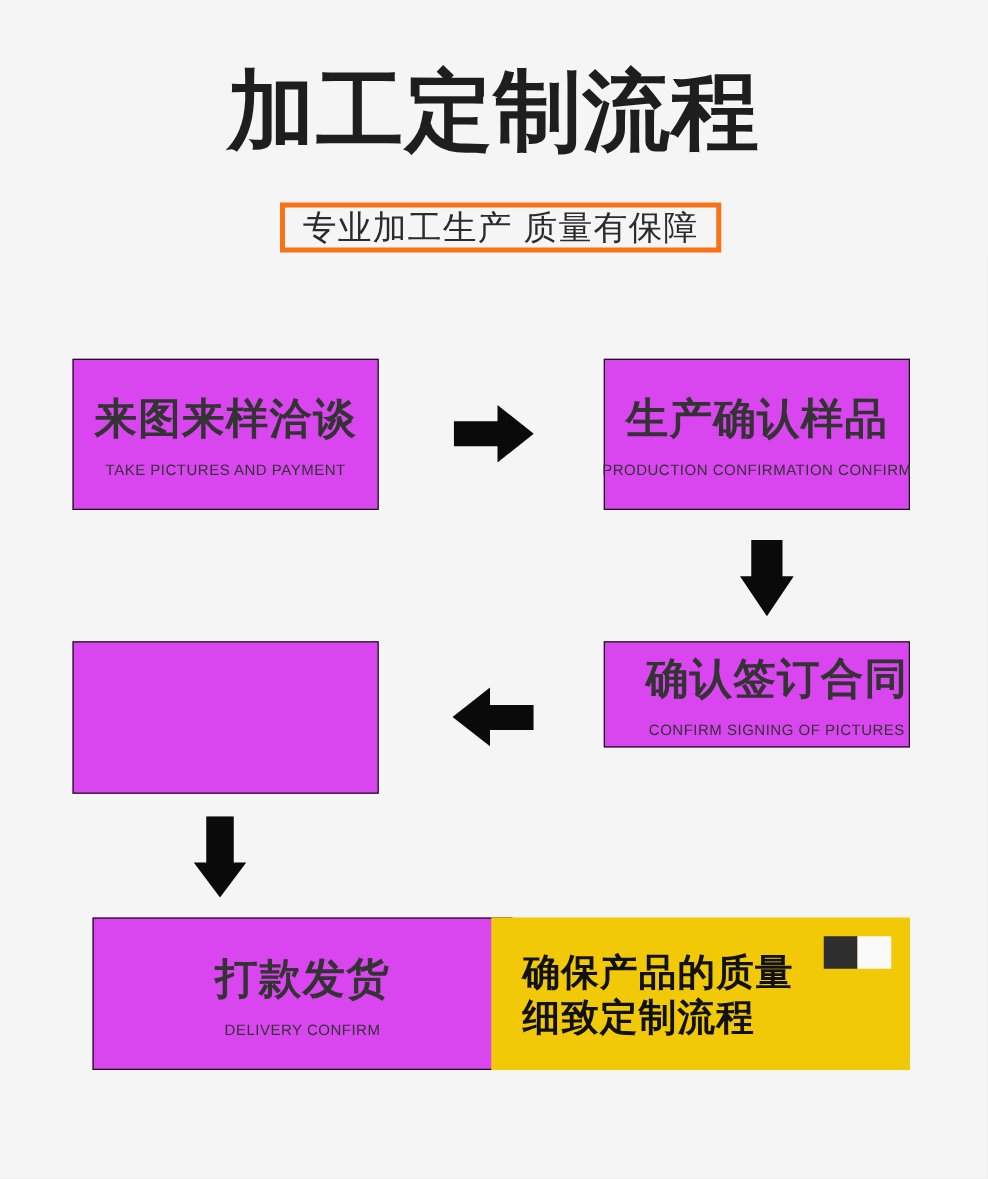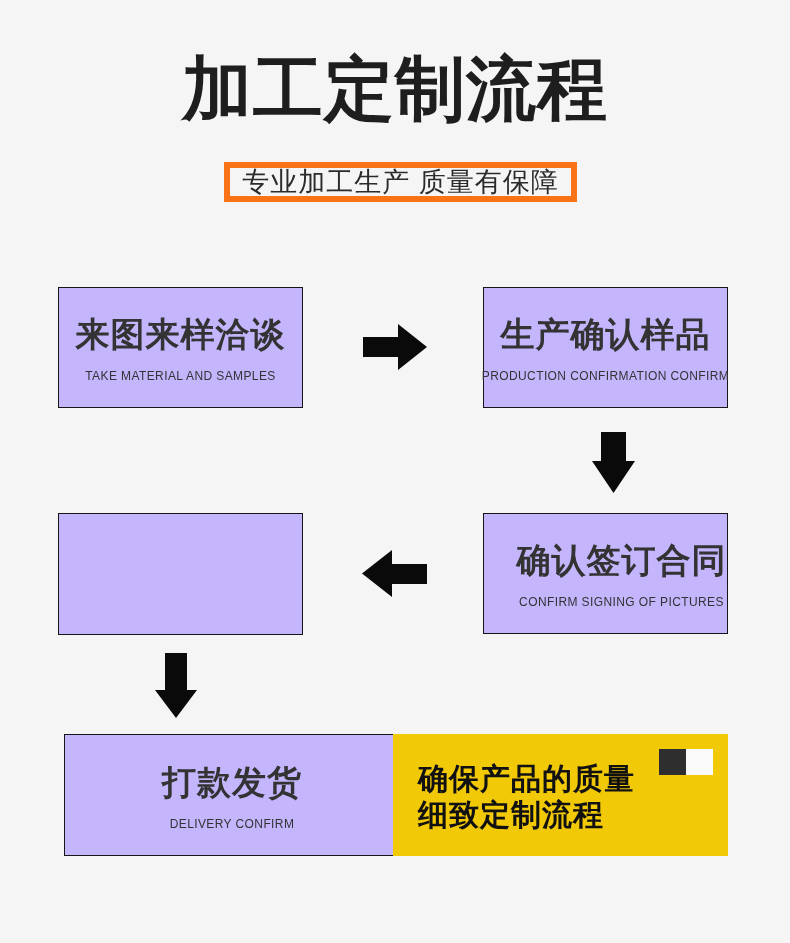--- a/index.html
+++ b/index.html
@@ -24,34 +24,34 @@
     line-height: 1.18;
     font-weight: 900;
     color: #1e1e1e;
     letter-spacing: 1px;
   }
 
   .subtitle-box {
     position: absolute;
     left: 224px; top: 162px;
     width: 353px; height: 40px;
-    border: 6px solid #f97316;
+    border: 4px solid #f97316;
     display: flex;
     align-items: center;
     justify-content: center;
     font-size: 27px;
     font-weight: 300;
     color: #2b2b2b;
     letter-spacing: 1px;
     white-space: nowrap;
   }
 
   .step-box {
     position: absolute;
-    background: #c4b5fd;
+    background: #d946ef;
     border: 1px solid #161616;
     display: flex;
     flex-direction: column;
     align-items: center;
     justify-content: center;
   }
   .step-box .zh {
     font-size: 34px;
     font-weight: 700;
     color: #333333;
@@ -62,23 +62,23 @@
     margin-top: 11px;
     font-size: 12px;
     font-weight: 400;
     color: #333333;
     letter-spacing: 0.4px;
     white-space: nowrap;
   }
 
   .box-1 { left: 58px;  top: 287px; width: 245px; height: 121px; }
   .box-2 { left: 483px; top: 287px; width: 245px; height: 121px; text-align: right; }
-  .box-3 { left: 483px; top: 513px; width: 245px; height: 121px; padding-left: 32px; }
+  .box-3 { left: 483px; top: 513px; width: 245px; height: 85px; padding-left: 32px; }
   .box-4 { left: 58px;  top: 513px; width: 245px; height: 122px; }
-  .box-5 { left: 64px;  top: 734px; width: 336px; height: 122px; }
+  .box-5 { left: 74px;  top: 734px; width: 336px; height: 122px; }
 
   .arrow { position: absolute; }
   .arrow svg { display: block; }
   .arrow-right  { left: 363px; top: 324px; }
   .arrow-down-1 { left: 592px; top: 432px; }
   .arrow-left   { left: 362px; top: 550px; }
   .arrow-down-2 { left: 155px; top: 653px; }
 
   .highlight-panel {
     position: absolute;
@@ -110,21 +110,21 @@
 <div class="canvas">
 
   <h1 class="page-title">加工定制流程</h1>
 
   <div class="subtitle-box">
     <span>专业加工生产 质量有保障</span>
   </div>
 
   <div class="step-box box-1">
     <div class="zh">来图来样洽谈</div>
-    <div class="en">TAKE MATERIAL AND SAMPLES</div>
+    <div class="en">TAKE PICTURES AND PAYMENT</div>
   </div>
 
   <div class="arrow arrow-right">
     <svg width="64" height="46" viewBox="0 0 64 46" aria-hidden="true">
       <polygon points="0,13 35,13 35,0 64,23 35,46 35,33 0,33" fill="#0a0a0a"></polygon>
     </svg>
   </div>
 
   <div class="step-box box-2">
     <div class="zh">生产确认样品</div>

